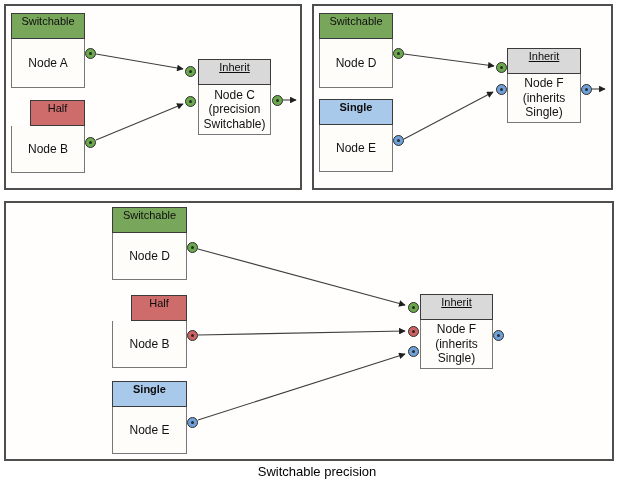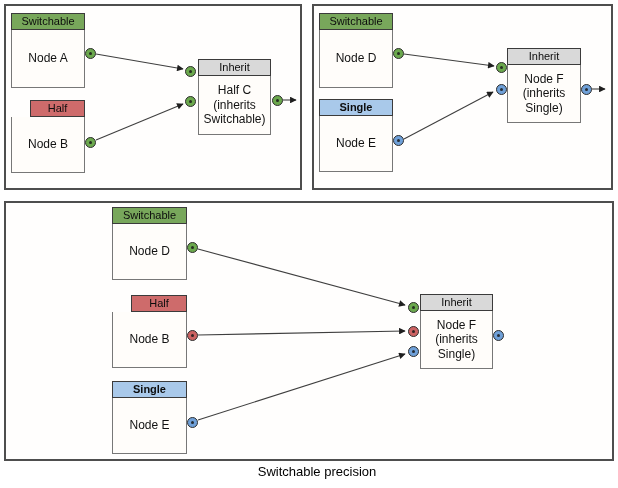--- a/index.html
+++ b/index.html
@@ -5,34 +5,34 @@
   html,body { margin:0; padding:0; background:#ffffff; }
   body { width:618px; height:488px; position:relative; font-family:"Liberation Sans", sans-serif; }
 
   .panel {
     position:absolute; box-sizing:border-box;
     border:2px solid #4e4e4e; background:#fffefd;
   }
 
   .node { position:absolute; box-sizing:border-box; display:flex; flex-direction:column; z-index:1; }
   .node-header {
-    box-sizing:border-box; height:17px; line-height:15px;
+    box-sizing:border-box; height:26px; line-height:15px;
     border:1px solid #3b3b3b; text-align:center;
     font-size:11px; color:#0d0d0d; overflow:hidden;
   }
   .node-body {
     box-sizing:border-box; flex:1; border:1px solid #777777; border-top:none;
     background:#fffdfa; display:flex; align-items:center; justify-content:center;
     text-align:center; font-size:12px; line-height:1.2; color:#121212; padding:0 2px;
   }
 
   .type-switchable { background:var(--switchable); }
   .type-half       { background:var(--half);margin-left:19px; }
   .type-single     { background:var(--single);font-weight:bold; }
-  .type-inherit    { background:var(--inherit); }
+  .type-inherit    { background:var(--inherit);text-decoration:underline; }
 
   .port {
     position:absolute; width:11px; height:11px; border-radius:50%;
     box-sizing:border-box; border:1px solid #2e2e2e; z-index:3;
   }
   .port::after {
     content:""; position:absolute; left:50%; top:50%;
     width:3px; height:3px; margin:-1.5px 0 0 -1.5px;
     border-radius:50%; background:rgba(25,25,25,0.85);
   }
@@ -58,21 +58,21 @@
   <div class="node-body">Node A</div>
 </div>
 
 <div class="node" style="left:11px; top:100px; width:74px; height:73px;">
   <div class="node-header type-half">Half</div>
   <div class="node-body">Node B</div>
 </div>
 
 <div class="node" style="left:198px; top:59px; width:73px; height:76px;">
   <div class="node-header type-inherit">Inherit</div>
-  <div class="node-body">Half C (inherits Switchable)</div>
+  <div class="node-body">Node C (precision Switchable)</div>
 </div>
 
 <div class="port port-switchable" style="left:84.5px; top:47.5px;"></div>
 <div class="port port-switchable" style="left:84.5px; top:136.5px;"></div>
 <div class="port port-switchable" style="left:184.5px; top:65.5px;"></div>
 <div class="port port-switchable" style="left:184.5px; top:95.5px;"></div>
 <div class="port port-switchable" style="left:271.5px; top:94.5px;"></div>
 
 <div class="panel" style="left:312px; top:4px; width:301px; height:186px;"></div>
 

